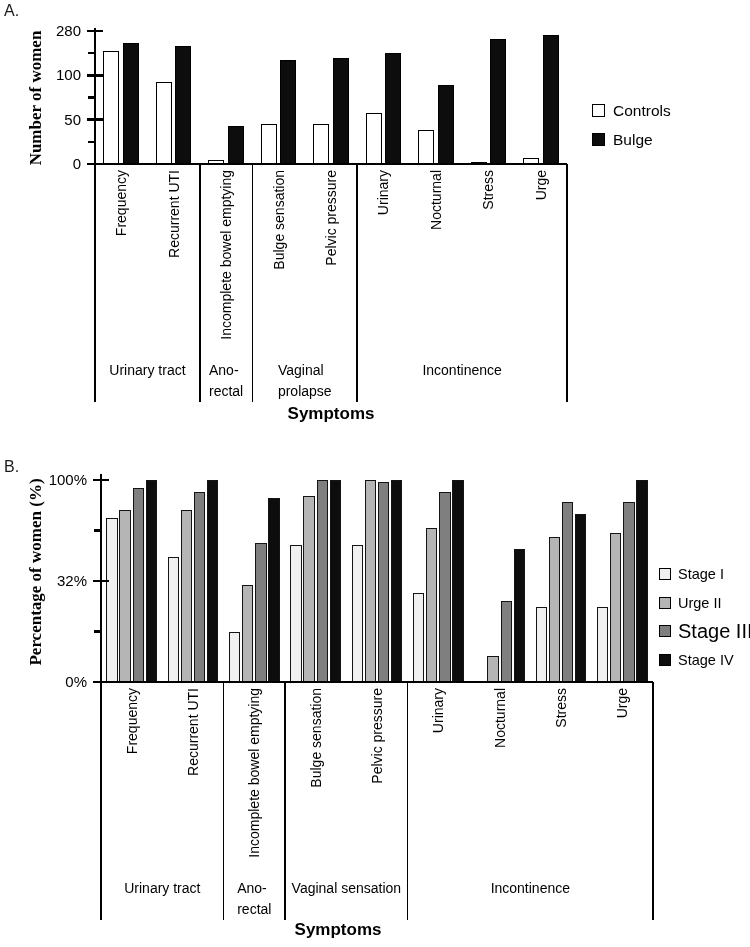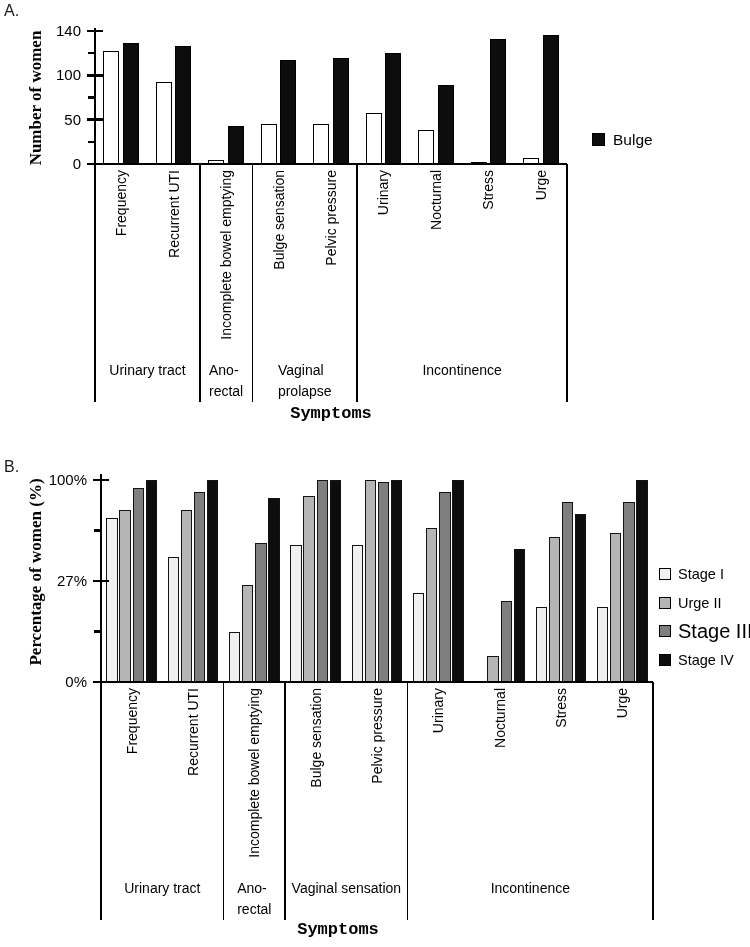--- a/index.html
+++ b/index.html
@@ -13,21 +13,21 @@
   .plab-b { left:4px; top:458px; }
   .ylab {
     position:absolute; white-space:nowrap;
     transform-origin:0 0; transform:rotate(-90deg) translateX(-50%);
     font-family:"Liberation Serif", serif; font-weight:bold; font-size:17px;
   }
   .ylab-a { left:26px; top:98px; }
   .ylab-b { left:26px; top:572px; }
   .xlab {
     position:absolute; transform:translateX(-50%);
-    font-family:Liberation Mono, monospace; font-weight:bold; font-size:17px;
+    font-family:Liberation Sans, sans-serif; font-weight:bold; font-size:17px;
   }
   .xlab-a { left:331px; top:404px; }
   .xlab-b { left:338px; top:920px; }
   .chart-layer { position:absolute; left:0; top:0; width:750px; height:947px; }
   .axis-line { position:absolute; background:#000; }
   .tick { position:absolute; background:#000; height:2.4px; }
   .tick-label {
     position:absolute; width:52px; text-align:right;
     font-size:15px; line-height:18px; color:#000;
   }
@@ -77,21 +77,21 @@
       <div class="bar" style="left: 490.083px; top: 38.98px; width: 16px; height: 125.02px; background: rgb(13, 13, 13); border: 1.5px solid rgb(0, 0, 0);"></div>
       <div class="bar" style="left: 542.528px; top: 35.4333px; width: 16px; height: 128.567px; background: rgb(13, 13, 13); border: 1.5px solid rgb(0, 0, 0);"></div>
       <div class="axis-line" style="left: 93.8px; top: 28px; width: 2.4px; height: 374px;"></div>
       <div class="tick" style="left: 87px; top: 162.8px; width: 16px;"></div>
       <div class="tick-label" style="left: 29px; top: 155px;">0</div>
       <div class="tick" style="left: 87px; top: 118.467px; width: 16px;"></div>
       <div class="tick-label" style="left: 29px; top: 110.667px;">50</div>
       <div class="tick" style="left: 87px; top: 74.1333px; width: 16px;"></div>
       <div class="tick-label" style="left: 29px; top: 66.3333px;">100</div>
       <div class="tick" style="left: 87px; top: 29.8px; width: 16px;"></div>
-      <div class="tick-label" style="left: 29px; top: 22px;">140</div>
+      <div class="tick-label" style="left: 29px; top: 22px;">280</div>
       <div class="tick" style="left: 88px; top: 140.733px; width: 7px; height: 2.2px;"></div>
       <div class="tick" style="left: 88px; top: 96.4px; width: 7px; height: 2.2px;"></div>
       <div class="tick" style="left: 88px; top: 52.0667px; width: 7px; height: 2.2px;"></div>
       <div class="axis-line" style="left: 95px; top: 162.8px; width: 472px; height: 2.4px;"></div>
       <div class="vcat" style="left: 113.222px; top: 170px;">Frequency</div>
       <div class="vcat" style="left: 165.667px; top: 170px;">Recurrent UTI</div>
       <div class="vcat" style="left: 218.111px; top: 170px;">Incomplete bowel emptying</div>
       <div class="vcat" style="left: 270.556px; top: 170px;">Bulge sensation</div>
       <div class="vcat" style="left: 323px; top: 170px;">Pelvic pressure</div>
       <div class="vcat" style="left: 375.444px; top: 170px;">Urinary</div>
@@ -109,20 +109,24 @@
       <div class="group-label" style="left: 226.111px; top: 360px;">
         <div>Ano-</div>
         <div>rectal</div>
       </div>
       <div class="group-label" style="left: 304.778px; top: 360px;">
         <div>Vaginal</div>
         <div>prolapse</div>
       </div>
       <div class="group-label" style="left: 462.111px; top: 360px;">
         <div>Incontinence</div>
+      </div>
+      <div class="legend-item" style="left: 592px; top: 101px; width: 120px; height: 29px;">
+        <div class="legend-swatch" style="left: 0px; top: 3px; width: 13px; height: 13px; background: rgb(255, 255, 255);"></div>
+        <div class="legend-text" style="left: 21px; top: 0px; font-size: 15.5px; line-height: 19px;">Controls</div>
       </div>
       <div class="legend-item" style="left: 592px; top: 130px; width: 120px; height: 29px;">
         <div class="legend-swatch" style="left: 0px; top: 3px; width: 13px; height: 13px; background: rgb(13, 13, 13);"></div>
         <div class="legend-text" style="left: 21px; top: 0px; font-size: 15.5px; line-height: 19px;">Bulge</div>
       </div>
     </div>
   <div id="chartB" class="chart-layer">
       <div class="bar" style="left: 106.367px; top: 518.38px; width: 11.3px; height: 163.62px; background: rgb(240, 240, 240); border: 1.2px solid rgb(20, 20, 20);"></div>
       <div class="bar" style="left: 167.7px; top: 556.76px; width: 11.3px; height: 125.24px; background: rgb(240, 240, 240); border: 1.2px solid rgb(20, 20, 20);"></div>
       <div class="bar" style="left: 229.033px; top: 631.5px; width: 11.3px; height: 50.5px; background: rgb(240, 240, 240); border: 1.2px solid rgb(20, 20, 20);"></div>
@@ -155,21 +159,21 @@
       <div class="bar" style="left: 329.667px; top: 480px; width: 11.3px; height: 202px; background: rgb(13, 13, 13); border: 1.2px solid rgb(20, 20, 20);"></div>
       <div class="bar" style="left: 391px; top: 480px; width: 11.3px; height: 202px; background: rgb(13, 13, 13); border: 1.2px solid rgb(20, 20, 20);"></div>
       <div class="bar" style="left: 452.333px; top: 480px; width: 11.3px; height: 202px; background: rgb(13, 13, 13); border: 1.2px solid rgb(20, 20, 20);"></div>
       <div class="bar" style="left: 513.667px; top: 548.68px; width: 11.3px; height: 133.32px; background: rgb(13, 13, 13); border: 1.2px solid rgb(20, 20, 20);"></div>
       <div class="bar" style="left: 575px; top: 514.34px; width: 11.3px; height: 167.66px; background: rgb(13, 13, 13); border: 1.2px solid rgb(20, 20, 20);"></div>
       <div class="bar" style="left: 636.333px; top: 480px; width: 11.3px; height: 202px; background: rgb(13, 13, 13); border: 1.2px solid rgb(20, 20, 20);"></div>
       <div class="axis-line" style="left: 99.8px; top: 474px; width: 2.4px; height: 446px;"></div>
       <div class="tick" style="left: 93px; top: 680.8px; width: 16px;"></div>
       <div class="tick-label" style="left: 35px; top: 673px;">0%</div>
       <div class="tick" style="left: 93px; top: 579.8px; width: 16px;"></div>
-      <div class="tick-label" style="left: 35px; top: 572px;">27%</div>
+      <div class="tick-label" style="left: 35px; top: 572px;">32%</div>
       <div class="tick" style="left: 93px; top: 478.8px; width: 16px;"></div>
       <div class="tick-label" style="left: 35px; top: 471px;">100%</div>
       <div class="tick" style="left: 94px; top: 630.4px; width: 7px; height: 2.2px;"></div>
       <div class="tick" style="left: 94px; top: 529.4px; width: 7px; height: 2.2px;"></div>
       <div class="axis-line" style="left: 101px; top: 680.8px; width: 552px; height: 2.4px;"></div>
       <div class="vcat" style="left: 123.667px; top: 688px;">Frequency</div>
       <div class="vcat" style="left: 185px; top: 688px;">Recurrent UTI</div>
       <div class="vcat" style="left: 246.333px; top: 688px;">Incomplete bowel emptying</div>
       <div class="vcat" style="left: 307.667px; top: 688px;">Bulge sensation</div>
       <div class="vcat" style="left: 369px; top: 688px;">Pelvic pressure</div>

